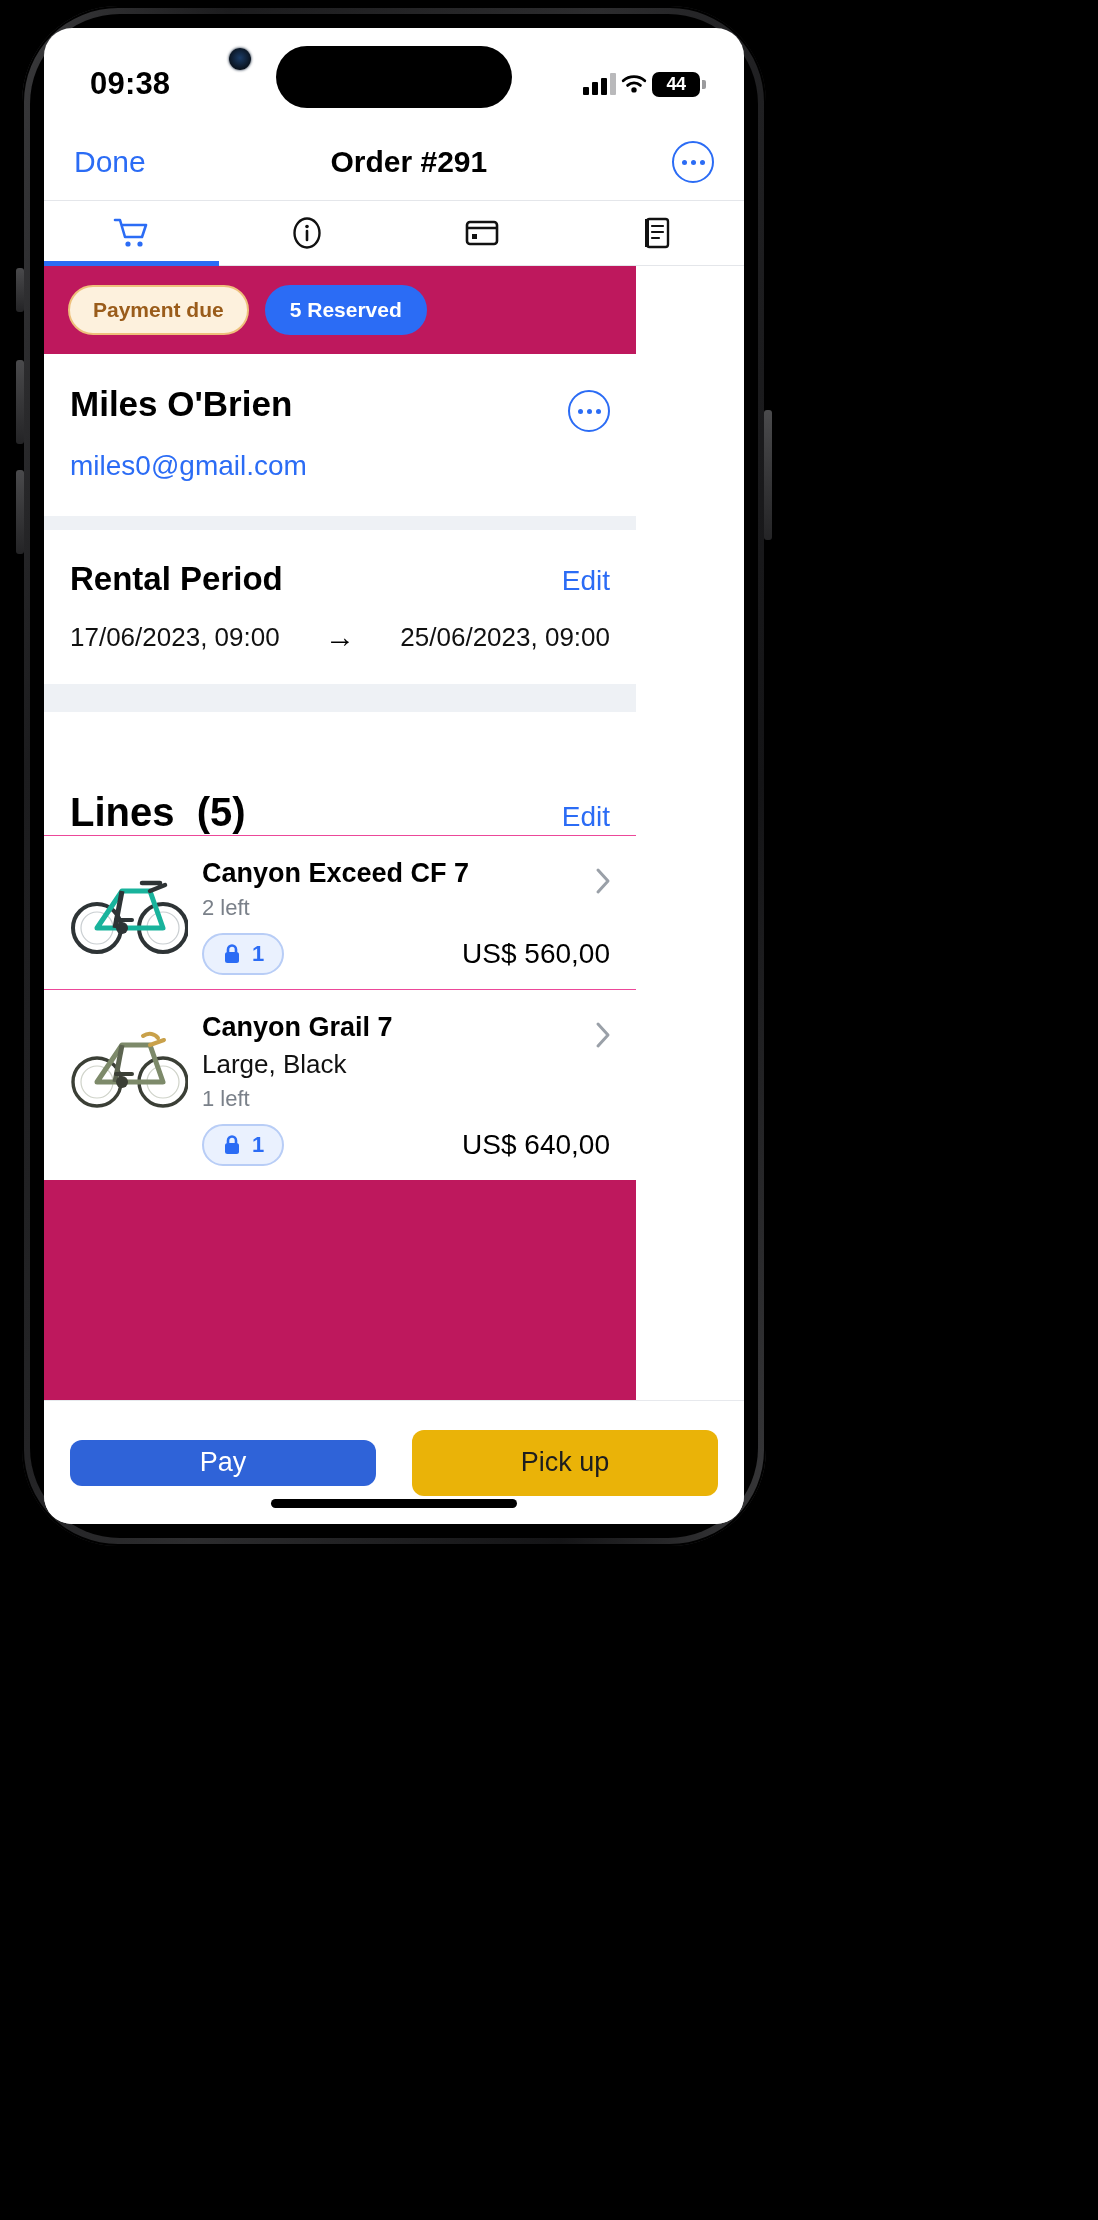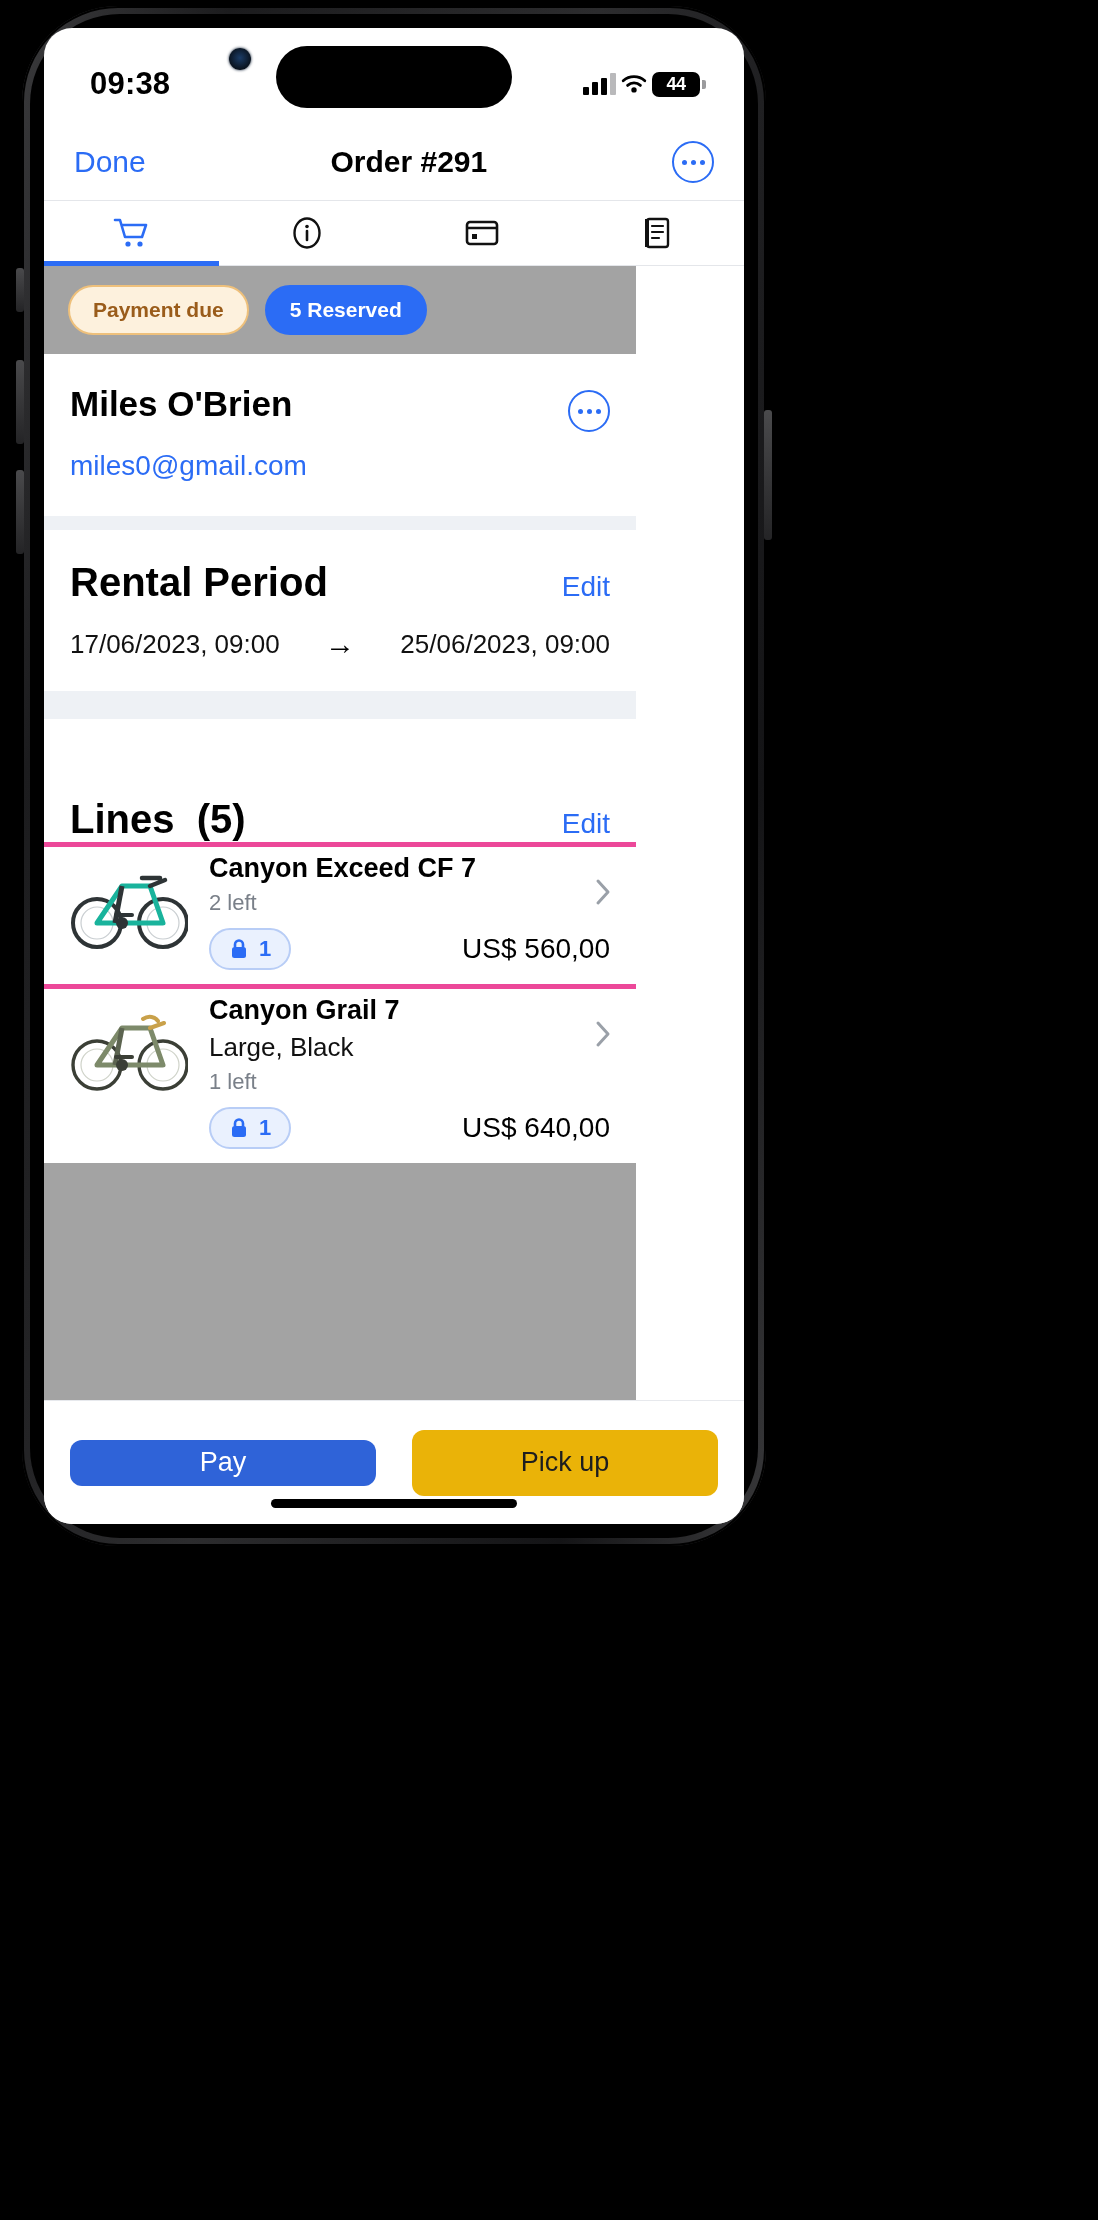--- a/index.html
+++ b/index.html
@@ -102,37 +102,37 @@
   .tab.active { color: #2b6cf5; }
   .tab.active::after {
     content: ""; position: absolute; left: 0; right: 0; bottom: -1px;
     height: 5px; background: #2b6cf5;
   }
   .tab svg { display: block; }
 
   
   .content {
     position: absolute; left: 0; top: 238px; width: 592px; height: 1134px;
-    background: #a3a3a3; overflow: hidden;
+    background: #be185d; overflow: hidden;
   }
   .chips-row { height: 88px; display: flex; align-items: center; gap: 16px; padding: 0 24px; }
   .chip { border-radius: 999px; font-size: 21px; font-weight: 700; padding: 11px 23px; white-space: nowrap; }
   .chip.warn { background: #fdf1dd; border: 2px solid #eec07b; color: #9a5c1a; }
   .chip.info { background: #2b6cf5; color: #fff; border: 2px solid #2b6cf5; }
 
   .card { background: #fff; }
   .gap { height: 14px; background: #eef1f5; }
 
   .customer { padding: 30px 26px 34px; position: relative; }
   .cust-name { font-size: 35px; font-weight: 700; color: #000; }
   .cust-email { font-size: 28px; color: #2b6cf5; margin-top: 26px; }
   .cust-more { position: absolute; right: 26px; top: 36px; }
 
   .sec-head { display: flex; align-items: baseline; justify-content: space-between; padding: 30px 26px 0; }
-  .sec-title { font-size: 40px; font-weight: 700; color: #000; }
+  .sec-title { font-size: 33px; font-weight: 700; color: #000; }
   .sec-action { font-size: 28px; color: #2b6cf5; }
   .period-row {
     display: flex; align-items: center; justify-content: space-between;
     padding: 22px 26px 30px; font-size: 26px; color: #111;
   }
   .arrow { font-size: 30px; color: #000; }
 
   .tags-block { padding: 30px 26px 34px; display: flex; align-items: baseline; justify-content: space-between; }
 
   .lines-head { padding: 30px 26px 0; display: flex; align-items: baseline; justify-content: space-between; }
@@ -141,21 +141,21 @@
   .add-row { display: flex; gap: 16px; padding: 22px 26px 24px; }
   .add-products {
     flex: 1; background: #e3ecfd; color: #2b6cf5; border: none;
     border-radius: 14px; height: 68px; font-size: 27px; font-family: inherit; cursor: pointer;
   }
   .scan-btn {
     width: 92px; height: 68px; background: #e3ecfd; border-radius: 14px;
     display: flex; align-items: center; justify-content: center; border: none; cursor: pointer;
   }
 
-  .line-item { display: flex; padding: 6px 26px 14px; border-top: 5px solid #ec4899; position: relative; gap: 7px; }
+  .line-item { display: flex; padding: 22px 26px 14px; border-top: 1px solid #ec4899; position: relative; }
   .li-thumb { width: 118px; height: 104px; flex: none; margin-right: 14px; }
   .li-main { flex: 1; min-width: 0; }
   .li-name { font-size: 27px; font-weight: 700; color: #000; }
   .li-variant { font-size: 26px; color: #111; margin-top: 6px; }
   .li-left { font-size: 22px; color: #7a8089; margin-top: 6px; }
   .li-bottom { display: flex; align-items: center; justify-content: space-between; margin-top: 12px; }
   .lock-badge {
     display: inline-flex; align-items: center; gap: 10px;
     border: 2px solid #b8cdf6; background: #eaf1fe; border-radius: 999px;
     padding: 6px 18px; color: #2b6cf5; font-size: 22px; font-weight: 700;

